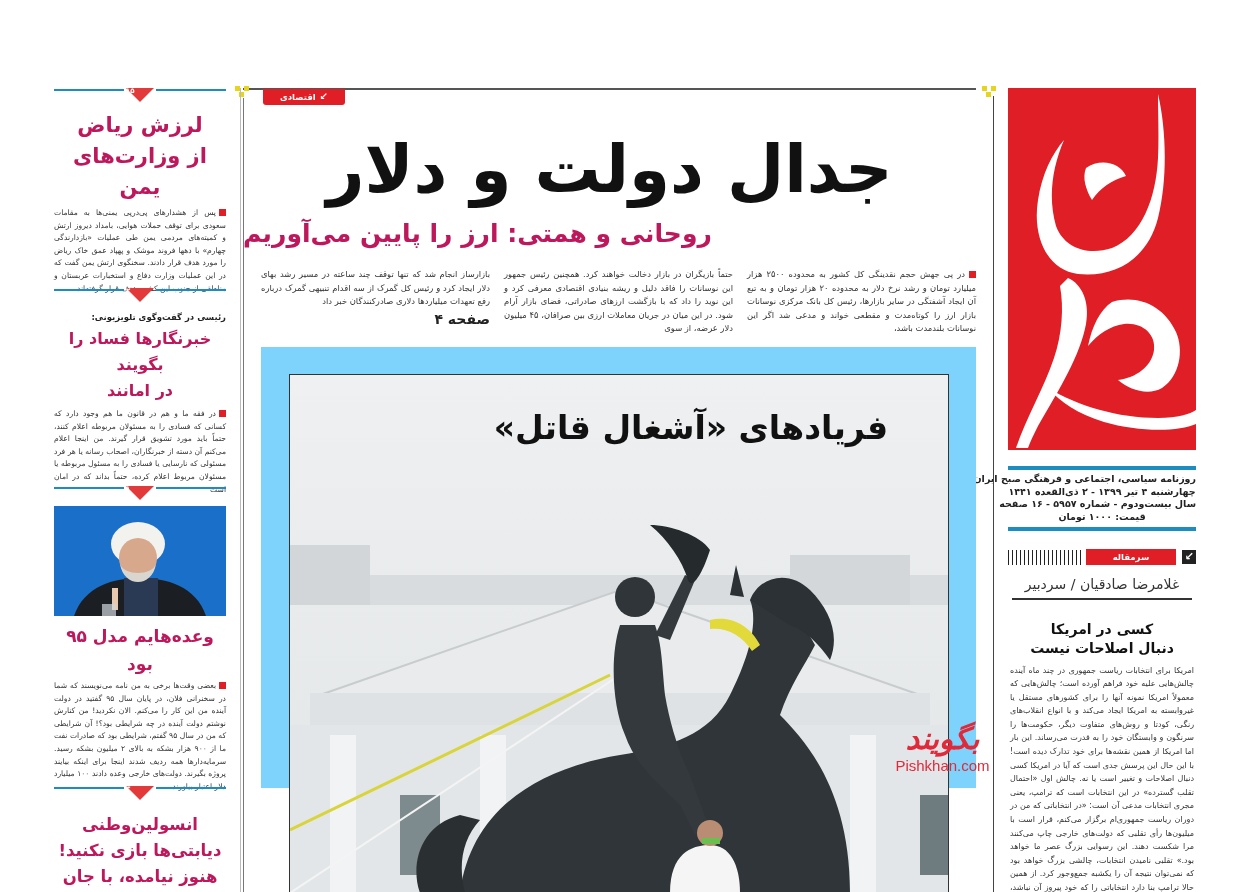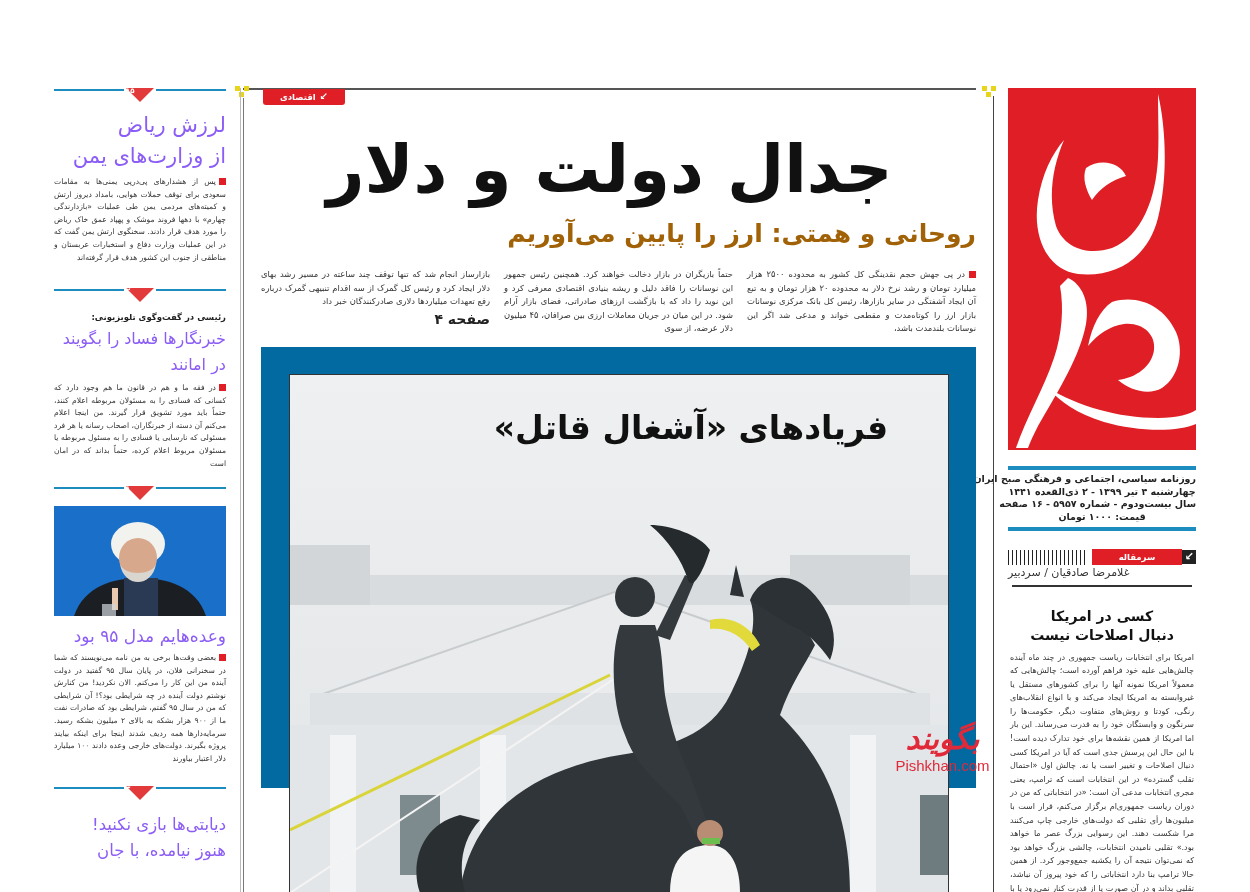--- a/index.html
+++ b/index.html
@@ -13,65 +13,65 @@
   .logo-box { width: 188px; height: 362px; background: #e01e25; position: relative; overflow: hidden; }
   .logo-box svg { position: absolute; left: 0; top: 0; width: 188px; height: 362px; }
   .mast-bar { height: 4px; background: #1d8dbf; margin-top: 16px; }
   .mast-bar.bottom { margin-top: 4px; }
   .mast-info { text-align: center; font-size: 9.5px; font-weight: bold; line-height: 12.5px; padding-top: 3px; color: #222; font-family: "DejaVu Sans", sans-serif; }
   .mast-info div { white-space: nowrap; }
 
   .editorial { position: absolute; left: 1008px; top: 548px; width: 188px; }
   .ed-head { display: flex; align-items: center; height: 18px; direction: ltr; }
   .ed-ticks { flex: 1; height: 15px; background: repeating-linear-gradient(90deg, #222 0 1.5px, transparent 1.5px 4px); margin-right: 4px; }
-  .ed-label { width: 90px; height: 16px; background: #e01e25; color: #fff; font-size: 8.5px; font-weight: bold; text-align: center; line-height: 16px; direction: rtl; }
+  .ed-label { width: 90px; height: 16px; background: #e01e25; color: #fff; font-size: 8.5px; font-weight: bold; text-align: center; line-height: 16px; margin-right: 6px; direction: rtl; }
   .ed-arrow { width: 14px; height: 14px; background: #222; color: #fff; font-size: 11px; line-height: 14px; text-align: center; font-weight: bold; }
-  .ed-author { text-align: left; font-size: 11px; color: #333; }
+  .ed-author { text-align: center; font-size: 14px; color: #333; margin-top: 10px; }
   .ed-rule { height: 1.5px; background: #333; margin: 6px 4px 0 4px; }
   .ed-title { text-align: center; font-size: 14px; font-weight: bold; line-height: 19px; margin-top: 20px; color: #111; }
   .ed-body { font-size: 8px; line-height: 13.6px; text-align: justify; color: #333; margin-top: 6px; padding: 0 2px; }
 
   
   .center { position: absolute; left: 243px; top: 88px; width: 733px; height: 804px; }
   .top-rule { position: absolute; left: 0; right: 0; top: 0; height: 1.5px; background: #555; }
   .left-vrule { position: absolute; left: 0; top: 10px; width: 1px; height: 794px; background: #777; }
   .dots { position: absolute; width: 16px; height: 14px; }
   .dots span { position: absolute; width: 5px; height: 5px; background: #e8d41a; }
   .section-tag { position: absolute; left: 20px; top: 1px; width: 82px; height: 16px; background: #e01e25; color: #fff; border-radius: 0 0 3px 3px; font-size: 8.5px; font-weight: bold; text-align: center; line-height: 16px; }
   .section-tag .arr { display: inline-block; margin-left: 4px; font-size: 10px; }
 
   .main-headline { position: absolute; right: 0; left: 0; top: 32px; text-align: center; font-family: "DejaVu Sans", sans-serif; font-weight: bold; font-size: 66px; line-height: 100px; letter-spacing: -2px; color: #111; }
-  .sub-headline { position: absolute; left: 0; right: 0; top: 128px; text-align: right; font-weight: bold; font-size: 25px; line-height: 36px; color: #a16207; }
+  .sub-headline { position: absolute; left: 0; right: 0; top: 128px; text-align: left; font-weight: bold; font-size: 25px; line-height: 36px; color: #be185d; }
 
   .lead-cols { position: absolute; left: 18px; right: 0; top: 180px; height: 64px; display: flex; flex-direction: row; gap: 14px; }
   .lead-col { flex: 1; font-size: 8.4px; line-height: 13.5px; text-align: justify; color: #333; }
   .lead-col .bullet { display: inline-block; width: 7px; height: 7px; background: #e01e25; margin-left: 4px; vertical-align: middle; }
   .page-ref { font-weight: bold; font-size: 14px; color: #222; margin-top: 4px; }
 
-  .photo-frame { position: absolute; left: 18px; top: 259px; width: 715px; height: 441px; background: #0369a1; }
+  .photo-frame { position: absolute; left: 18px; top: 259px; width: 715px; height: 441px; background: #7dd3fc; }
   .photo { position: absolute; left: 28px; top: 27px; width: 660px; height: 518px; border: 1px solid #333; border-bottom: none; overflow: hidden; background: #eceeef; }
   .photo svg { position: absolute; left: 0; top: 0; }
   .photo-caption { position: absolute; right: 60px; top: 30px; text-align: right; font-weight: bold; font-size: 33px; line-height: 46px; color: #111; }
 
   .watermark { position: absolute; left: 880px; top: 720px; width: 125px; text-align: center; z-index: 5; direction: ltr; }
   .wm-fa { font-family: "DejaVu Serif", serif; font-style: italic; color: #e02a3a; font-size: 30px; line-height: 38px; font-weight: bold; direction: rtl; }
   .wm-en { color: #e02a3a; font-family: "Liberation Sans", sans-serif; font-size: 15px; line-height: 16px; font-weight: normal; }
 
   
   .leftcol { position: absolute; left: 54px; top: 88px; width: 172px; }
   .story { position: absolute; left: 0; width: 172px; }
   .sep { position: relative; height: 14px; }
   .sep .line { position: absolute; top: 1px; height: 2px; background: #1d8dbf; width: 70px; }
   .sep .line.l { left: 0; }
   .sep .line.r { right: 0; }
   .sep .tri { position: absolute; left: 72px; top: 0; width: 0; height: 0; border-left: 14px solid transparent; border-right: 14px solid transparent; border-top: 14px solid #e23a3a; }
   .sep .num { position: absolute; left: 72px; top: -1px; width: 28px; text-align: left; color: #fff; font-size: 7px; font-weight: bold; line-height: 9px; }
 
   .s-kicker { text-align: right; font-size: 8.5px; font-weight: bold; color: #222; margin-top: 10px; }
-  .s-title { text-align: right; font-weight: normal; color: #8b5cf6; }
+  .s-title { text-align: center; font-weight: bold; color: #be185d; }
   .s-body { font-size: 7.6px; line-height: 12.6px; text-align: justify; color: #333; }
   .s-body .bullet { display: inline-block; width: 7px; height: 7px; background: #e01e25; margin-left: 3px; vertical-align: middle; }
 
   .rouhani { width: 172px; height: 110px; background: #1a6fc8; position: relative; overflow: hidden; margin-top: 6px; }
   .rouhani svg { position: absolute; left: 0; top: 0; }
 
   .col-vrule-left { position: absolute; left: 240px; top: 88px; width: 1px; height: 804px; background: #bbb; }
   .col-vrule-right { position: absolute; left: 993px; top: 96px; width: 1px; height: 796px; background: #444; }
 </style>
 </head>
@@ -272,18 +272,19 @@
     </div>
 
     <div class="story" style="top:698px;">
       <div class="sep">
         <div class="line l"></div>
         <div class="tri"></div>
         <div class="num">۳</div>
         <div class="line r"></div>
       </div>
       <div class="s-title" style="font-size:16.5px; line-height:26px; margin-top:12px;">
+        <div>انسولین‌وطنی</div>
         <div>دیابتی‌ها بازی نکنید!</div>
         <div>هنوز نیامده، با جان</div>
       </div>
     </div>
   </div>
 </div>
 
 </body></html>

